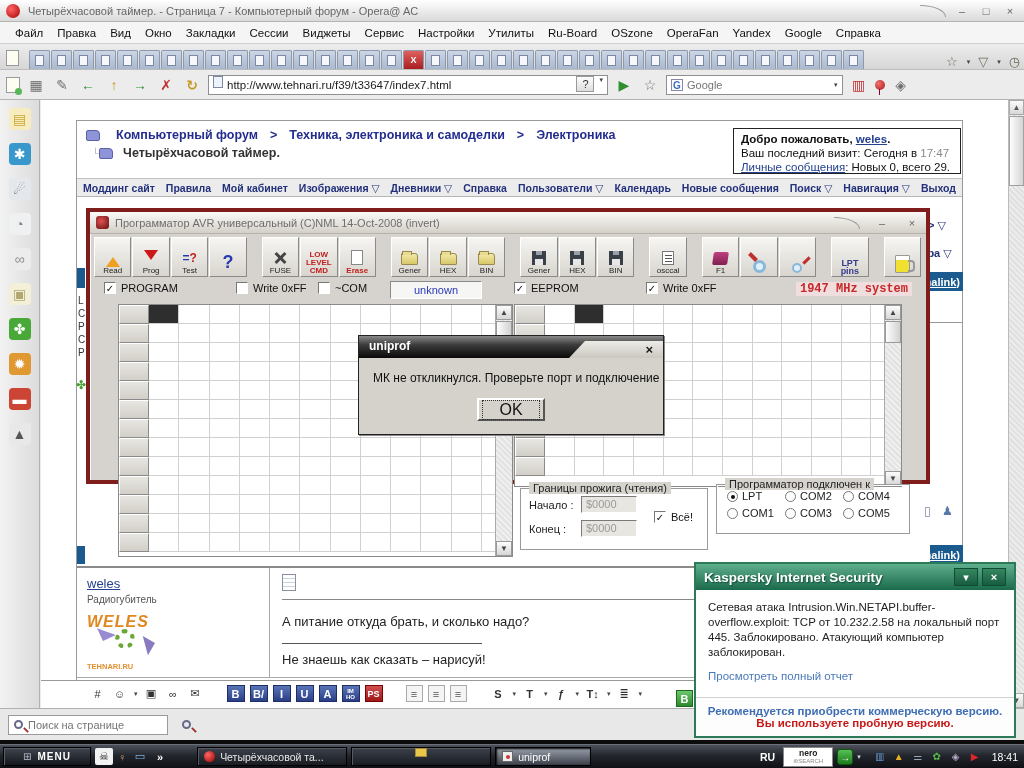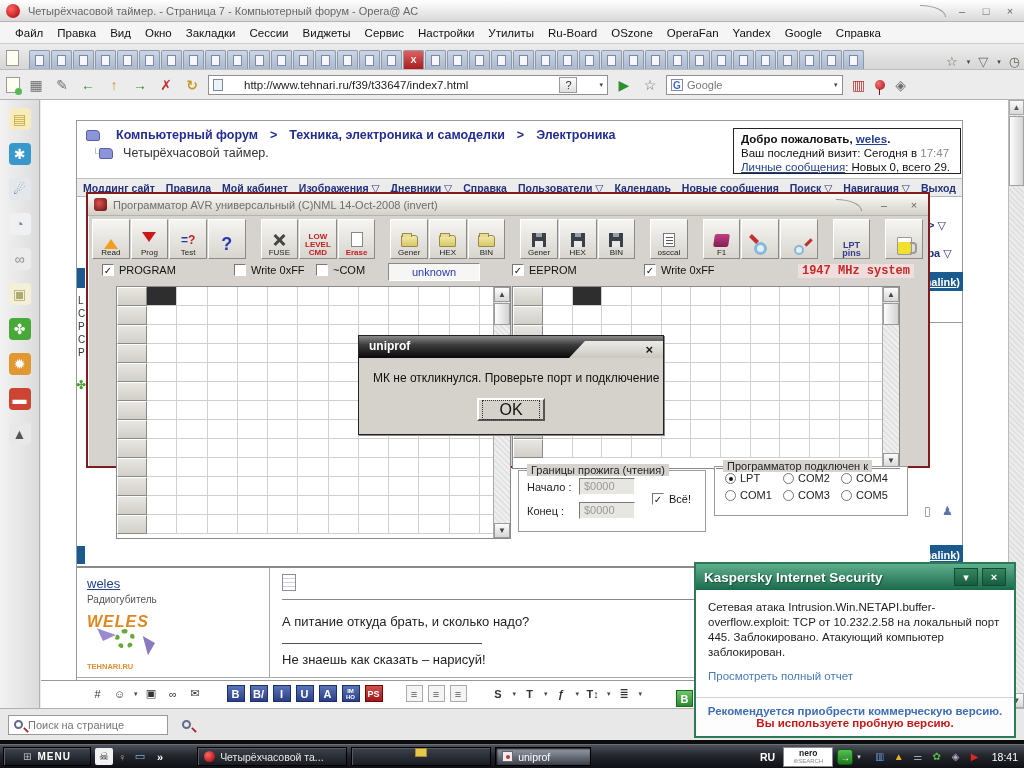--- a/index.html
+++ b/index.html
@@ -21,21 +21,21 @@
 .tab .pg{width:9px;height:11px;background:#f5f7fb;border:1px solid #7d89a3}
 .tab-active{background:linear-gradient(#e06060,#a81e1e);color:#fff;font-weight:bold;font-size:9px}
 .tabbar-right{display:flex;align-items:center;margin-left:6px;gap:8px}
 .tr-ic{font-size:13px;color:#6a6f5a}
 .dd{font-size:7px;color:#444;margin-left:1px}
 #addressbar{left:0;top:70px;width:1024px;height:30px;background:#ececec;border-bottom:1px solid #b3b3b3;display:flex;align-items:center;padding:0 6px;gap:6px}
 .navbtn{font-size:14px;font-weight:bold;width:20px;text-align:center}
 .nb-green{color:#2f8f2f}.nb-red{color:#c03030}.nb-amber{color:#c79a28}.nb-gray{color:#707070}
 #pagestar-icon{width:14px;height:16px;background:#fdfdf2;border:1px solid #9a9a9a;position:relative}
 #pagestar-icon:after{content:"";position:absolute;right:-3px;bottom:-3px;width:7px;height:7px;background:#57b757;border-radius:50%}
-#address-field{flex:0 0 400px;height:20px;background:#fff;border:1px solid #8f8f8f;display:flex;align-items:center;padding:0 4px;gap:21px}
+#address-field{flex:0 0 400px;height:20px;background:#fff;border:1px solid #8f8f8f;display:flex;padding:0 4px;gap:4px}
 #address-doc{width:10px;height:12px;background:#eef2fa;border:1px solid #7d89a3;flex:0 0 auto}
 #address-input{flex:1;border:none;outline:none;font-size:11.5px;color:#222;font-family:"Liberation Sans",sans-serif;background:transparent}
 #addr-help{width:18px;height:16px;background:linear-gradient(#fcfcfc,#dedede);border:1px solid #9a9a9a;font-size:11px;text-align:center;line-height:15px;color:#333}
 #searchbox{flex:0 0 150px;height:20px;background:#fff;border:1px solid #8f8f8f;display:flex;align-items:center;padding:0 4px;gap:4px}
 #google-g{width:12px;height:12px;border:1px solid #88a;color:#3a6ecc;font-weight:bold;font-size:10px;line-height:11px;text-align:center}
 #search-input{flex:1;border:none;outline:none;font-size:11px;color:#999;background:transparent;font-family:"Liberation Sans",sans-serif}
 .pin-icon{width:10px;height:10px;background:radial-gradient(circle at 35% 35%,#f07070,#b01818);border-radius:50%;position:relative}
 .pin-icon:after{content:"";position:absolute;left:4px;top:9px;width:1px;height:6px;background:#803}
 
 #sidebar{left:0;top:100px;width:40px;height:640px;background:linear-gradient(90deg,#f2f2f2,#dcdcdc);border-right:1px solid #b2b2b2;display:flex;flex-direction:column;align-items:center;padding-top:8px;gap:13px}
@@ -46,21 +46,21 @@
 #vscroll{left:1008px;top:100px;width:16px;height:608px;background:repeating-linear-gradient(45deg,#ececec 0 2px,#e0e0e0 2px 4px);border-left:1px solid #bbb}
 .sb-arrow{position:absolute;left:0;width:15px;height:15px;background:linear-gradient(#fafafa,#d8d8d8);border:1px solid #a8a8a8;font-size:8px;text-align:center;line-height:14px;color:#555}
 #vthumb{position:absolute;left:0;top:16px;width:15px;height:70px;background:linear-gradient(90deg,#fdfdfd,#d4d4d4);border:1px solid #a0a0a0}
 .forum-frame{left:76px;top:120px;width:887px;height:560px;border-left:1px solid #999;border-right:1px solid #999;border-top:1px solid #999}
 
 #crumbs{left:86px;top:128px;width:640px;font-size:12.5px;font-weight:bold;color:#232d8f}
 #crumbs .row{display:flex;align-items:center;margin-bottom:4px}
 .folder-ic{width:14px;height:11px;background:#8d94d8;border:1px solid #5a60a8;border-radius:2px 4px 2px 2px;margin-right:6px;flex:0 0 auto}
 .crumb-link{margin:0 10px;white-space:nowrap}
 .crumb-sep{color:#232d8f;margin:0 2px}
-#thread-title{color:#333;font-weight:normal;margin-left:4px}
+#thread-title{color:#333;font-weight:bold;margin-left:4px}
 .treepipe{color:#aaa;font-size:10px;margin-left:6px}
 
 #welcome{left:733px;top:128px;width:228px;height:46px;border:1px solid #222;padding:3px 7px;font-size:11.5px;color:#111;background:#fff;line-height:14px}
 #welcome b{font-weight:bold}
 .blu-link{color:#23418f;text-decoration:underline}
 .gray-t{color:#8a8a8a}
 
 #forumnav{left:77px;top:178px;width:885px;height:19px;background:#ececec;border-top:1px solid #c2c2c2;border-bottom:1px solid #b5b5b5;display:flex;align-items:center;padding:0 6px;gap:11px}
 .fnav-item{font-size:10.5px;font-weight:bold;color:#23307c;white-space:nowrap}
 
@@ -99,21 +99,21 @@
 .f-gap{margin-left:18px}
 #green-b{left:676px;top:690px;width:17px;height:17px;background:linear-gradient(#6cc86c,#2c8a2c);border:1px solid #1d6a1d;color:#fff;font-weight:bold;font-size:11px;text-align:center;line-height:16px}
 
 #findbar{left:0;top:708px;width:1024px;height:32px;background:#e8e8e8;border-top:1px solid #b0b0b0;display:flex;align-items:center;padding:0 8px;gap:14px}
 #find-field{width:160px;height:20px;background:#fff;border:1px solid #9a9a9a;display:flex;align-items:center;padding:0 5px;gap:5px}
 #find-input{flex:1;border:none;outline:none;font-size:11px;color:#999;background:transparent;font-family:"Liberation Sans",sans-serif}
 .mag{width:9px;height:9px;border:2px solid #666a88;border-radius:50%;position:relative;flex:0 0 auto}
 .mag:after{content:"";position:absolute;left:7px;top:7px;width:6px;height:2px;background:#a03030;transform:rotate(45deg)}
 #black-strip{left:0;top:740px;width:1024px;height:4px;background:#0c0c0c}
 
-#prog{left:86px;top:192px;width:844px;height:276px;background:#d6d3ce;border:2px solid #7f1d1d;box-shadow:inset 1px 1px 0 #fff}
+#prog{left:86px;top:208px;width:844px;height:276px;background:#d6d3ce;border:4px solid #7f1d1d;box-shadow:inset 1px 1px 0 #fff}
 #prog-title{height:22px;background:linear-gradient(#fbfaf7,#d3d0c8);border-bottom:1px solid #b6b3ac;display:flex;align-items:center;padding:0 6px;gap:6px}
 #prog-icon{width:13px;height:13px;background:radial-gradient(circle at 40% 40%,#e05050,#601010);border-radius:3px}
 #prog-title .t{font-size:11px;color:#6e6e6e;white-space:nowrap}
 #prog-toolbar{display:flex;align-items:center;padding:3px 4px;height:46px}
 .pbtn{width:38px;height:40px;background:linear-gradient(#f6f5f2,#d8d5ce);border:1px solid;border-color:#fff #8a8a8a #8a8a8a #fff;margin-right:1px;display:flex;flex-direction:column;align-items:center;justify-content:flex-end;padding-bottom:1px}
 .pbtn .plabel{font-size:8px;color:#222;white-space:pre-line;text-align:center;line-height:8px}
 .pbtn.gap{margin-left:14px}
 .lbl-red{color:#c02020!important;font-weight:bold}
 .lbl-navy{color:#333a8a!important;font-weight:bold;font-size:9px!important}
 .ticon{flex:0 0 auto;margin-bottom:2px}

